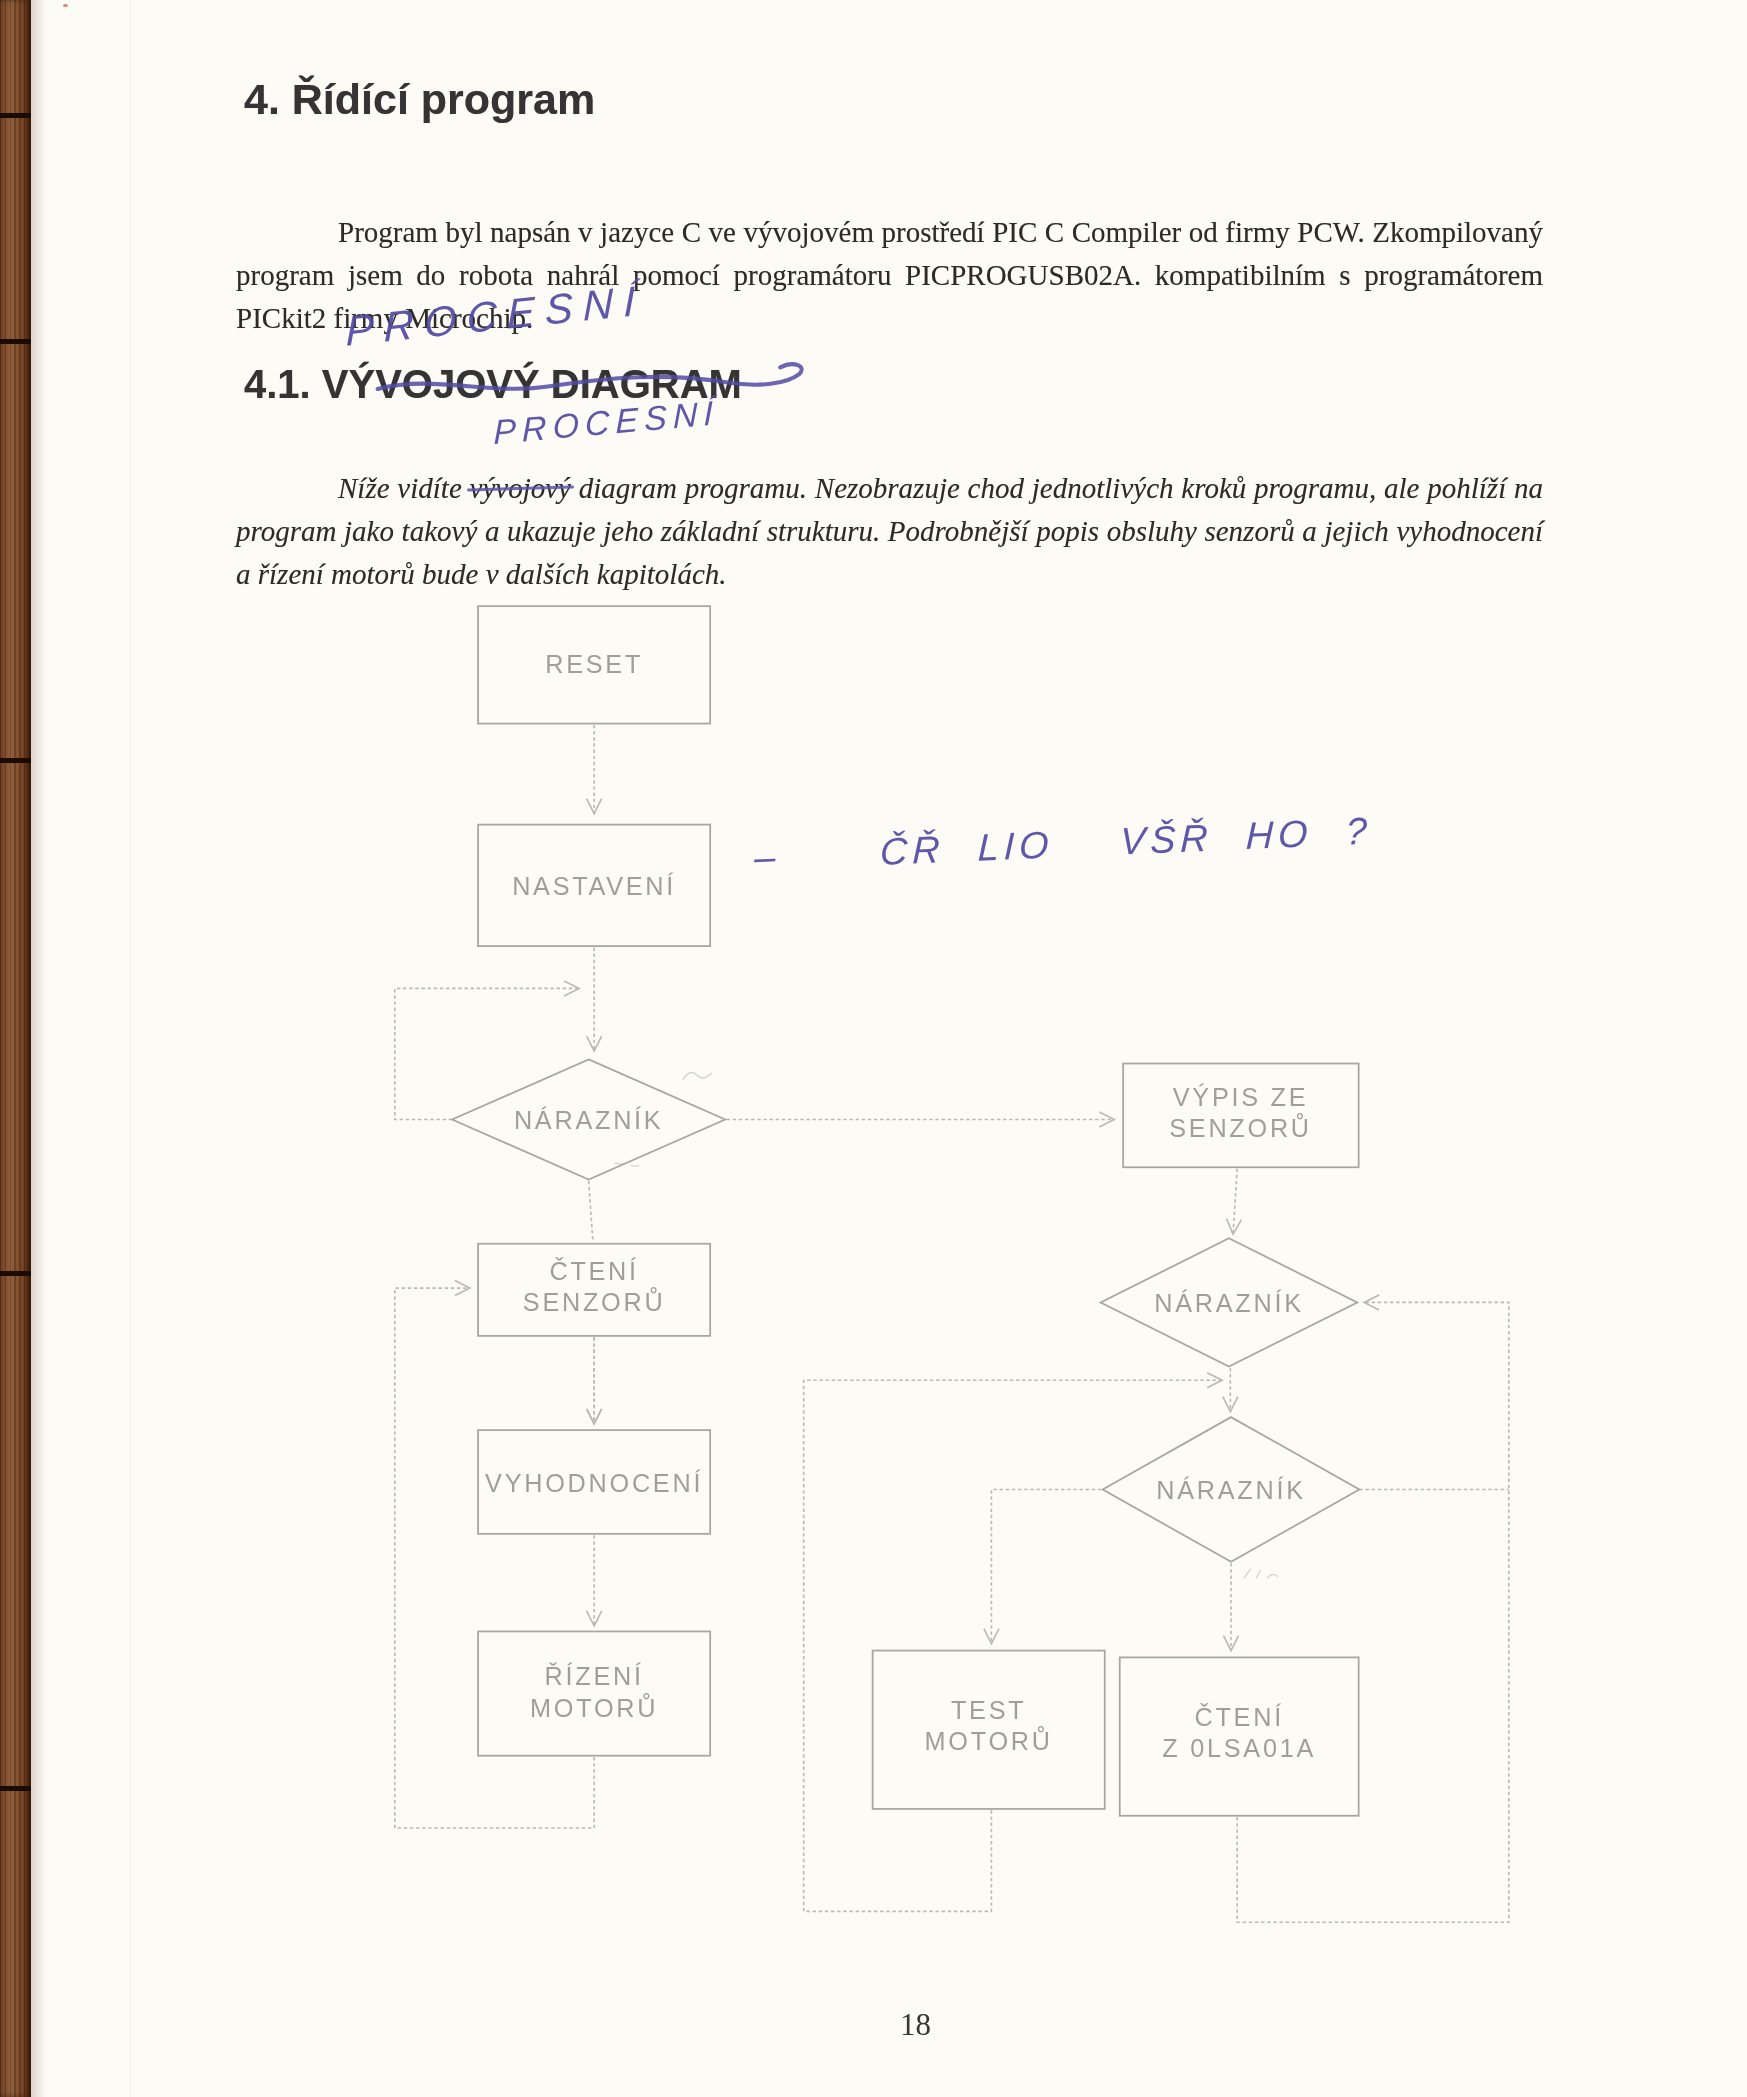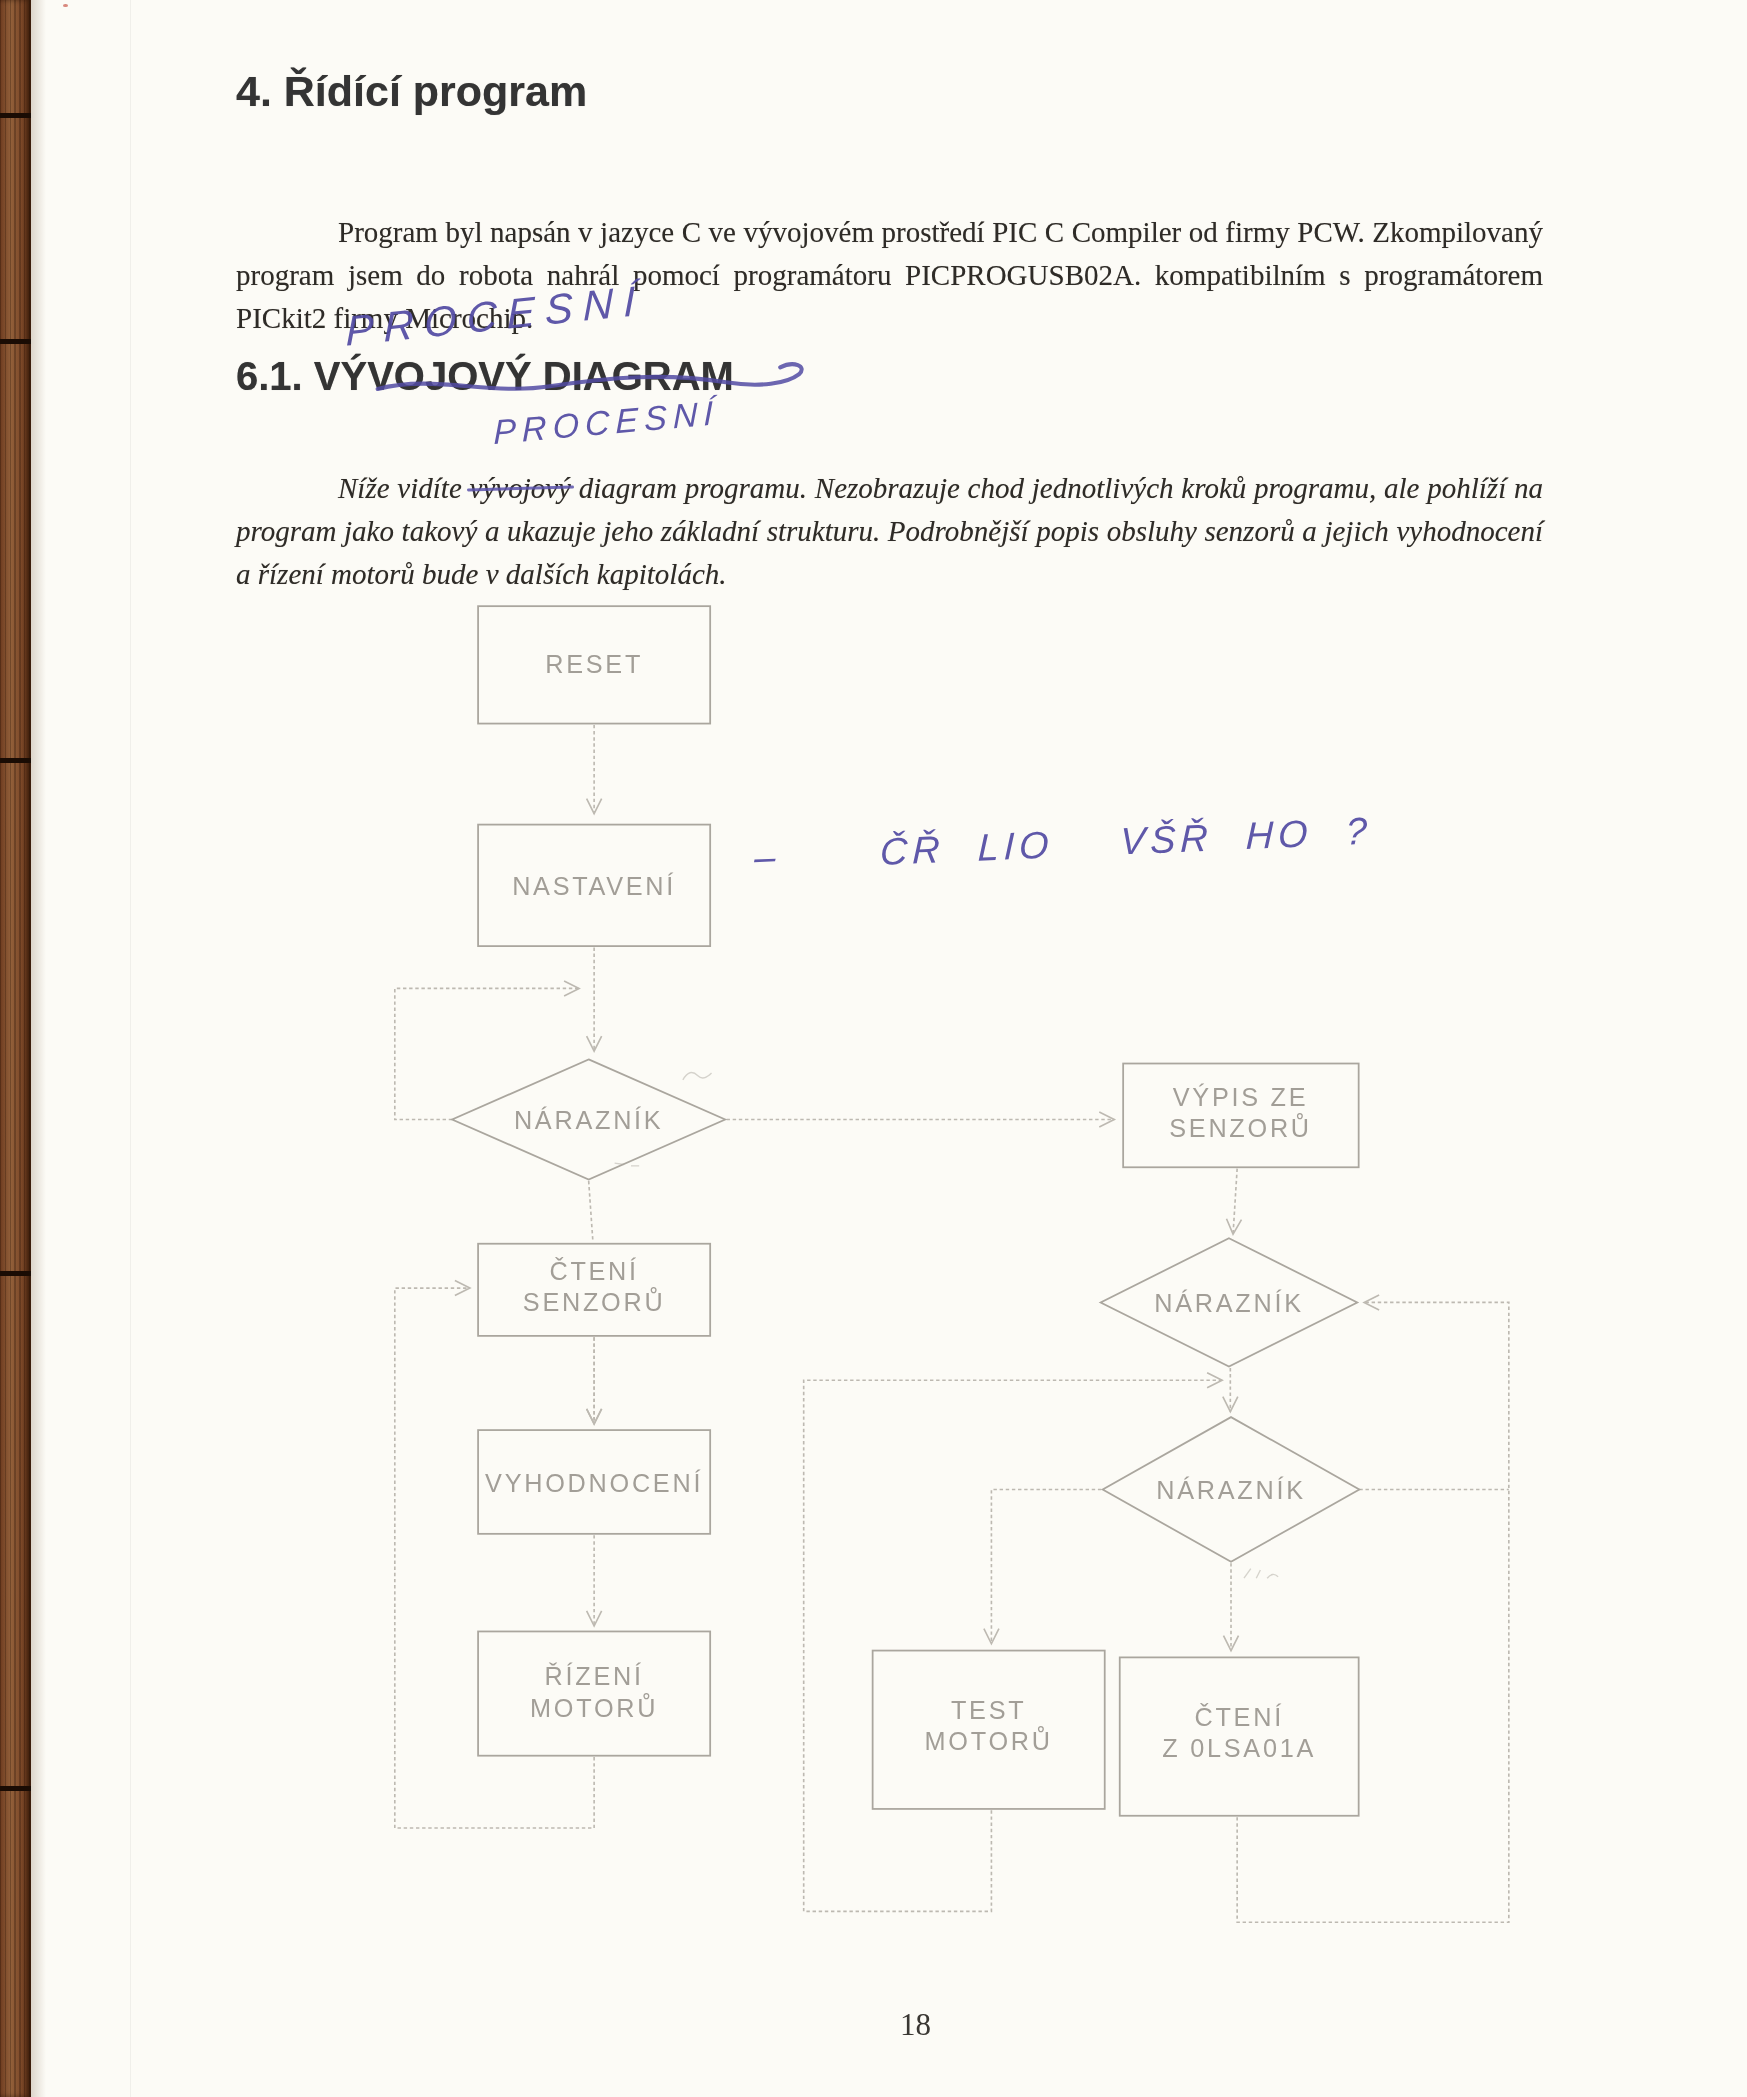--- a/index.html
+++ b/index.html
@@ -15,21 +15,21 @@
       repeating-linear-gradient(90deg, rgba(30,12,2,.28) 0 1.4px, rgba(255,255,255,0) 1.4px 4.8px),
       linear-gradient(90deg,#6e3c20,#92603a 35%,#7c4828 70%,#5f3014);
     box-shadow:inset -4.1px 0 5.5px rgba(20,8,0,.5);
   }
   .plank{position:absolute;left:0;width:31px;height:4.8px;background:#1a0c04;filter:blur(0.7px);}
   .paper-shadow{position:absolute;left:31px;top:0;width:15px;height:2097px;
     background:linear-gradient(90deg,rgba(110,80,50,.22),rgba(110,80,50,0));}
   .scan-line{position:absolute;left:130px;top:0;width:1.4px;height:2097px;background:rgba(90,85,80,.07);}
   .speck{position:absolute;width:4.8px;height:3.4px;border-radius:50%;background:#c23d2e;opacity:.6;}
 
-  h1,h2{font-family:"Liberation Sans", sans-serif;margin:0;color:#343434;
+  h1,h2{font-family:"Liberation Sans", sans-serif;margin:8px;color:#343434;
     text-shadow:0 0 0.7px rgba(40,40,40,.45);}
   .h1{position:absolute;left:236px;top:67px;font-size:43px;letter-spacing:0;}
   .h2{position:absolute;left:236px;top:354px;font-size:40px;}
 
   .para{
     position:absolute;font-size:29px;line-height:43px;text-align:justify;
     text-shadow:0 0 0.7px rgba(50,40,30,.35);
   }
   .p1{left:236px;top:182px;width:1307px;text-indent:102px;}
   .p2{left:236px;top:438px;width:1307px;text-indent:102px;font-style:italic;}
@@ -71,21 +71,21 @@
   <div class="paper-shadow"></div>
   <div class="scan-line"></div>
   <div class="speck" style="left:63px;top:4.1px"></div>
 
   <h1 class="h1">4. Řídící program</h1>
 
   <p class="para p1">Program byl napsán v jazyce C ve vývojovém prostředí PIC C Compiler od firmy PCW. Zkompilovaný program jsem do robota nahrál pomocí programátoru PICPROGUSB02A. kompatibilním s programátorem PICkit2 firmy Microchip.</p>
 
   <div class="hw hw1">PROCESNÍ</div>
 
-  <h2 class="h2">6.1. VÝVOJOVÝ DIAGRAM</h2>
+  <h2 class="h2">4.1. VÝVOJOVÝ DIAGRAM</h2>
 
   <svg class="squiggle" style="left:372px;top:347px" width="464" height="61" viewBox="0 0 680 90">
     <path d="M6,62 C 90,40 170,72 260,58 S 430,38 520,52 C 570,60 610,54 628,40 C 640,28 620,20 600,30" fill="none" stroke="#524ba3" stroke-width="6" stroke-linecap="round" opacity="0.85"></path>
   </svg>
 
   <div class="hw hw2">PROCESNÍ</div>
 
   <p class="para p2"><span>Níže vidíte </span><span class="struck">vývojový</span><span> diagram programu. Nezobrazuje chod jednotlivých kroků programu, ale pohlíží na program jako takový a ukazuje jeho základní strukturu. Podrobnější popis obsluhy senzorů a jejich vyhodnocení a řízení motorů bude v dalších kapitolách.</span></p>
 
   <div class="hw hw3">–&nbsp;&nbsp;&nbsp;ČŘ LIO&nbsp;&nbsp;VŠŘ HO ?</div>

